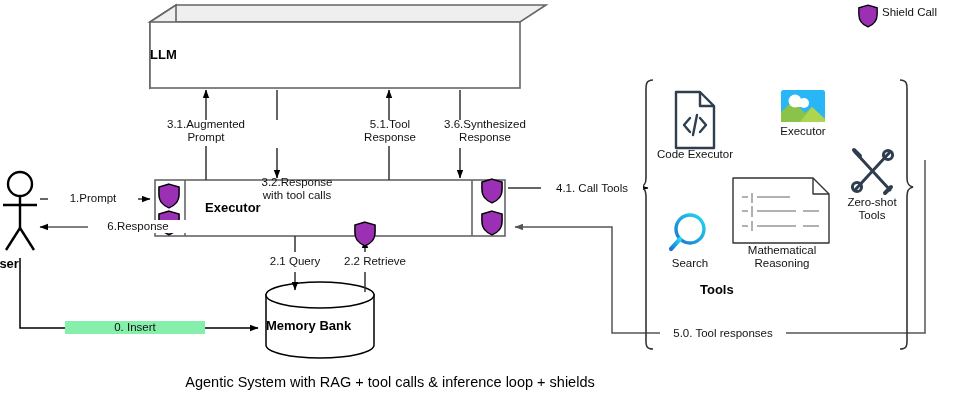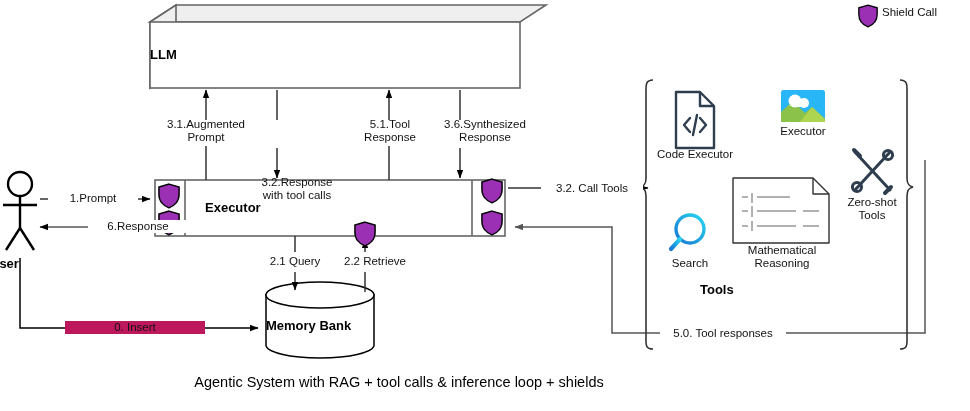--- a/index.html
+++ b/index.html
@@ -6,21 +6,21 @@
   body{width:970px;height:411px;position:relative;
        font-family:"Liberation Sans","DejaVu Sans",sans-serif;
        color:#000;overflow:hidden;}
   .stage{position:absolute;left:0;top:0;width:970px;height:411px;}
   svg.layer{position:absolute;left:0;top:0;width:970px;height:411px;overflow:visible;}
   .lbl{position:absolute;font-size:11.5px;line-height:13px;color:#111;
        text-align:center;white-space:pre-line;}
   .node-title{position:absolute;font-weight:bold;font-size:13px;text-align:left;}
   .icon-cap{position:absolute;font-size:11.5px;line-height:13px;text-align:center;color:#111;white-space:pre-line;}
   .caption{position:absolute;left:0;top:374px;width:780px;text-align:center;
-           font-size:14.5px;color:#000;padding-left:9px;}
+           font-size:14.5px;color:#000;}
   .legend-txt{position:absolute;left:882px;top:6px;font-size:11.5px;color:#111;}
 </style>
 </head>
 <body>
 
 <div class="stage">
 
   <svg class="layer">
     <defs>
       <marker id="ah" markerWidth="9" markerHeight="9" refX="8" refY="3.2" orient="auto" markerUnits="userSpaceOnUse">
@@ -191,29 +191,29 @@
   <div class="node-title" style="left:150px;top:47px;width:370px;">LLM</div>
 
   <div class="node-title" style="left:185px;top:200px;width:287px;padding-left:20px;">Executor</div>
 
   <div class="node-title" style="left:266px;top:318px;width:108px;">Memory Bank</div>
 
   <div class="node-title" style="left:-10px;top:256px;width:60px;">User</div>
 
   <div class="node-title" style="left:700px;top:282px;width:160px;">Tools</div>
 
-  <div class="lbl" style="left:65px;top:321px;width:140px;background:#be185d;">0. Insert</div>
+  <div class="lbl" style="left:65px;top:321px;width:140px;background:#86efac;">0. Insert</div>
   <div class="lbl" style="left:48px;top:192px;width:90px;background:#fff;">1.Prompt</div>
   <div class="lbl" style="left:255px;top:255px;width:80px;background:#fff;">2.1 Query</div>
   <div class="lbl" style="left:330px;top:255px;width:90px;background:#fff;">2.2 Retrieve</div>
   <div class="lbl" style="left:143px;top:118px;width:126px;">3.1.Augmented
 Prompt</div>
   <div class="lbl" style="left:236px;top:132px;width:122px;margin-top:44px;">3.2.Response
 with tool calls</div>
-  <div class="lbl" style="left:541px;top:182px;width:102px;background:#fff;">3.2. Call Tools</div>
+  <div class="lbl" style="left:541px;top:182px;width:102px;background:#fff;">4.1. Call Tools</div>
   <div class="lbl" style="left:660px;top:327px;width:126px;background:#fff;">5.0. Tool responses</div>
   <div class="lbl" style="left:342px;top:118px;width:96px;">5.1.Tool
 Response</div>
   <div class="lbl" style="left:423px;top:118px;width:124px;">3.6.Synthesized
 Response</div>
   <div class="lbl" style="left:48px;top:220px;width:100px;background:#fff;margin-left:40px;">6.Response</div>
 
   <div class="icon-cap" style="left:645px;top:148px;width:100px;">Code Executor</div>
   <div class="icon-cap" style="left:763px;top:125px;width:80px;">Executor</div>
   <div class="icon-cap" style="left:655px;top:257px;width:70px;">Search</div>

